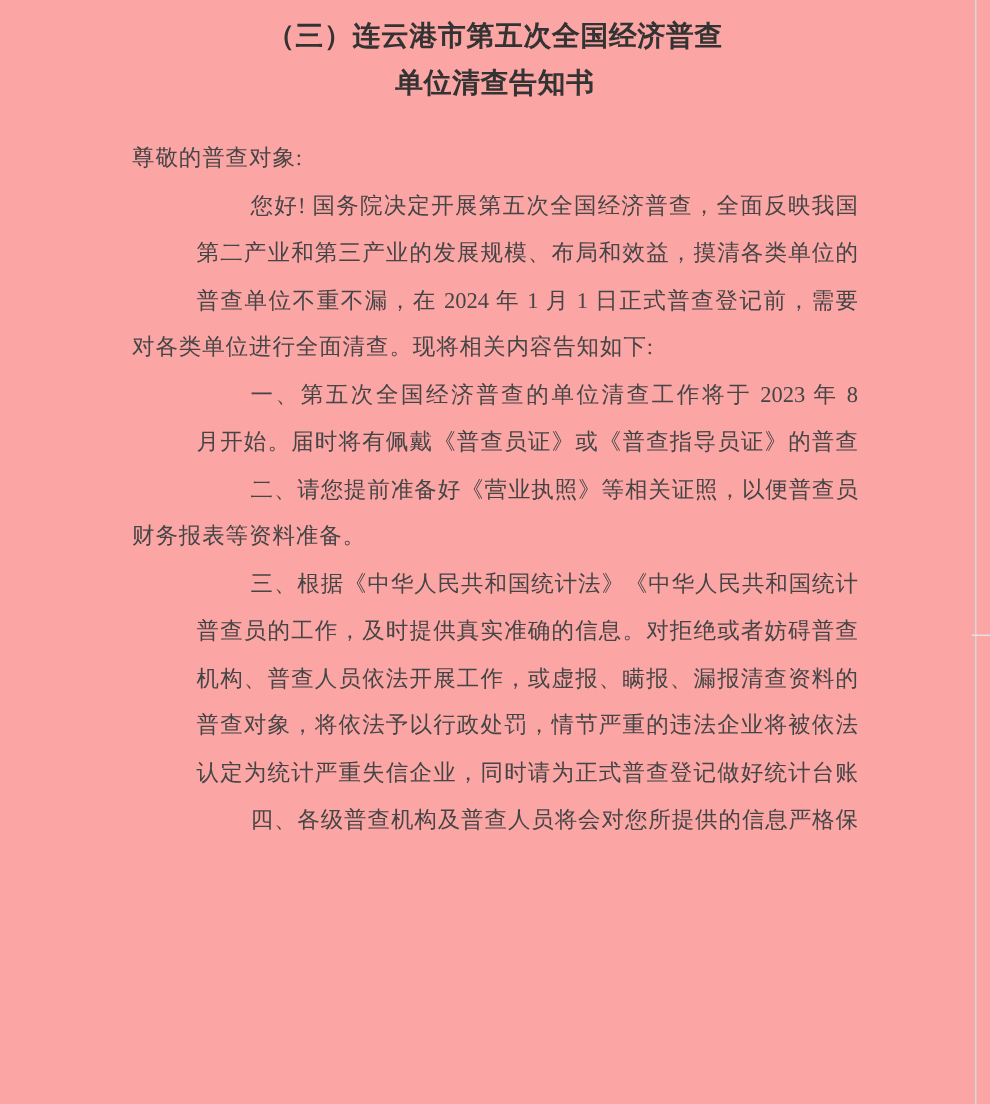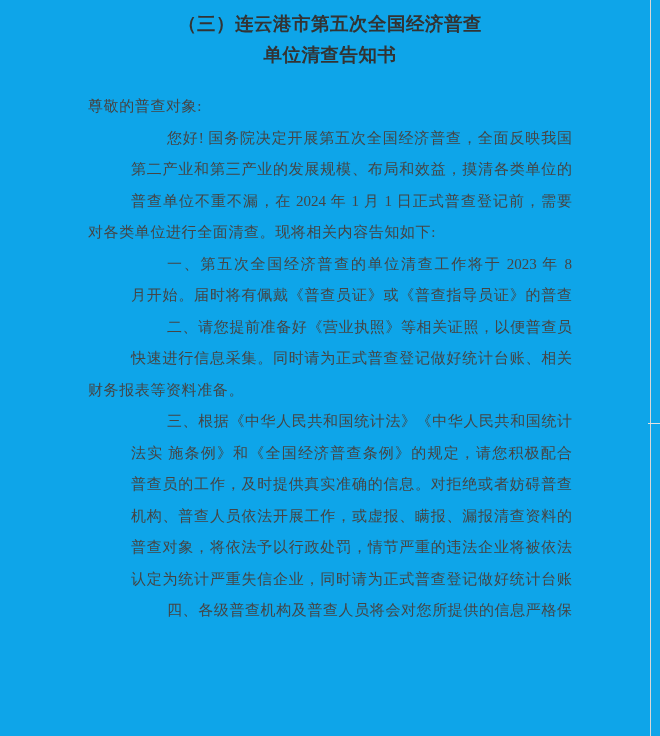--- a/index.html
+++ b/index.html
@@ -4,21 +4,21 @@
 <style>
   html, body {
     margin: 0;
     padding: 0;
     background: #ffffff;
   }
   .page {
     position: relative;
     width: 660px;
     height: 736px;
-    background: #0ea5e9;
+    background: #fca5a5;
     overflow: hidden;
     box-sizing: border-box;
     padding: 8px 88px 0 88px;
     font-family: "Liberation Serif", "DejaVu Serif", serif;
   }
   
   .scan-edge-v {
     position: absolute;
     top: 0;
     left: 650px;
@@ -76,24 +76,22 @@
 
   <div class="body-block">
     <div class="line">尊敬的普查对象:</div>
     <div class="line indent full">您好! 国务院决定开展第五次全国经济普查，全面反映我国</div>
     <div class="line full">第二产业和第三产业的发展规模、布局和效益，摸清各类单位的</div>
     <div class="line full">普查单位不重不漏，在 2024 年 1 月 1 日正式普查登记前，需要</div>
     <div class="line">对各类单位进行全面清查。现将相关内容告知如下:</div>
     <div class="line indent full">一、第五次全国经济普查的单位清查工作将于 2023 年 8</div>
     <div class="line full">月开始。届时将有佩戴《普查员证》或《普查指导员证》的普查</div>
     <div class="line indent full">二、请您提前准备好《营业执照》等相关证照，以便普查员</div>
-    <div class="line full">快速进行信息采集。同时请为正式普查登记做好统计台账、相关</div>
     <div class="line">财务报表等资料准备。</div>
     <div class="line indent full">三、根据《中华人民共和国统计法》《中华人民共和国统计</div>
-    <div class="line full">法实 施条例》和《全国经济普查条例》的规定，请您积极配合</div>
     <div class="line full">普查员的工作，及时提供真实准确的信息。对拒绝或者妨碍普查</div>
     <div class="line full">机构、普查人员依法开展工作，或虚报、瞒报、漏报清查资料的</div>
     <div class="line full">普查对象，将依法予以行政处罚，情节严重的违法企业将被依法</div>
     <div class="line full">认定为统计严重失信企业，同时请为正式普查登记做好统计台账</div>
     <div class="line indent full">四、各级普查机构及普查人员将会对您所提供的信息严格保</div>
   </div>
 
   <div class="scan-edge-v"></div>
   <div class="scan-edge-h"></div>
 

